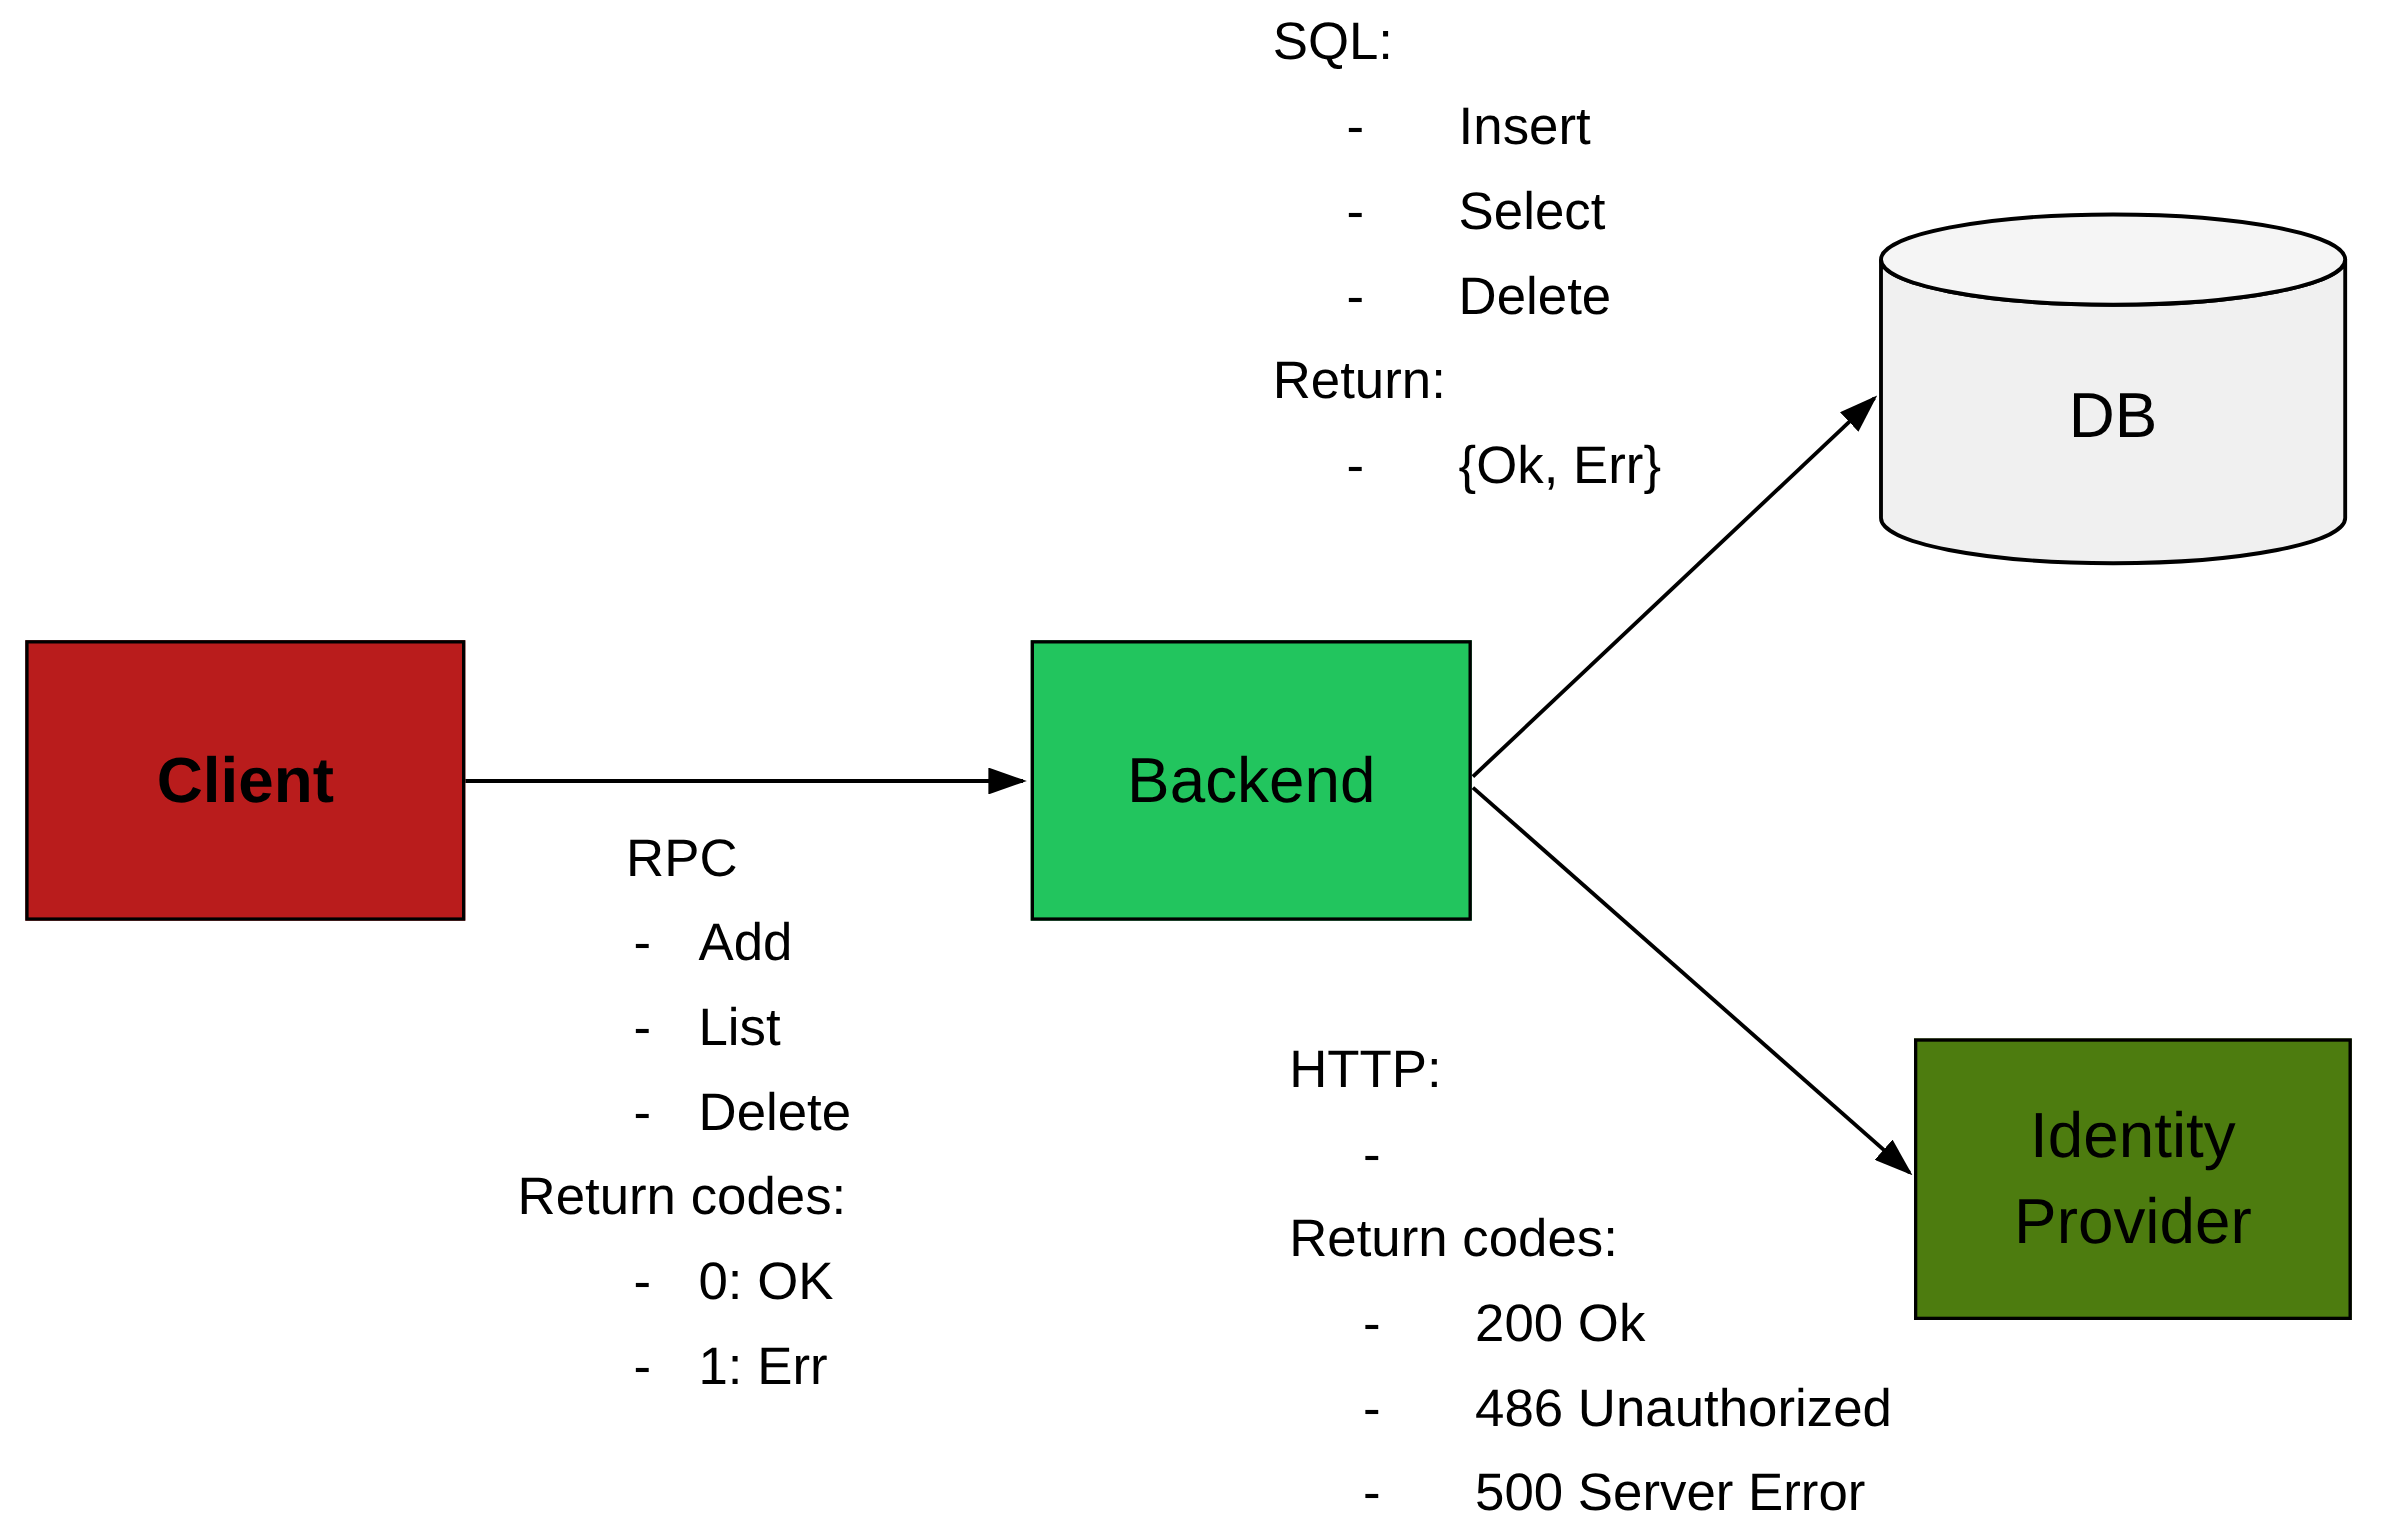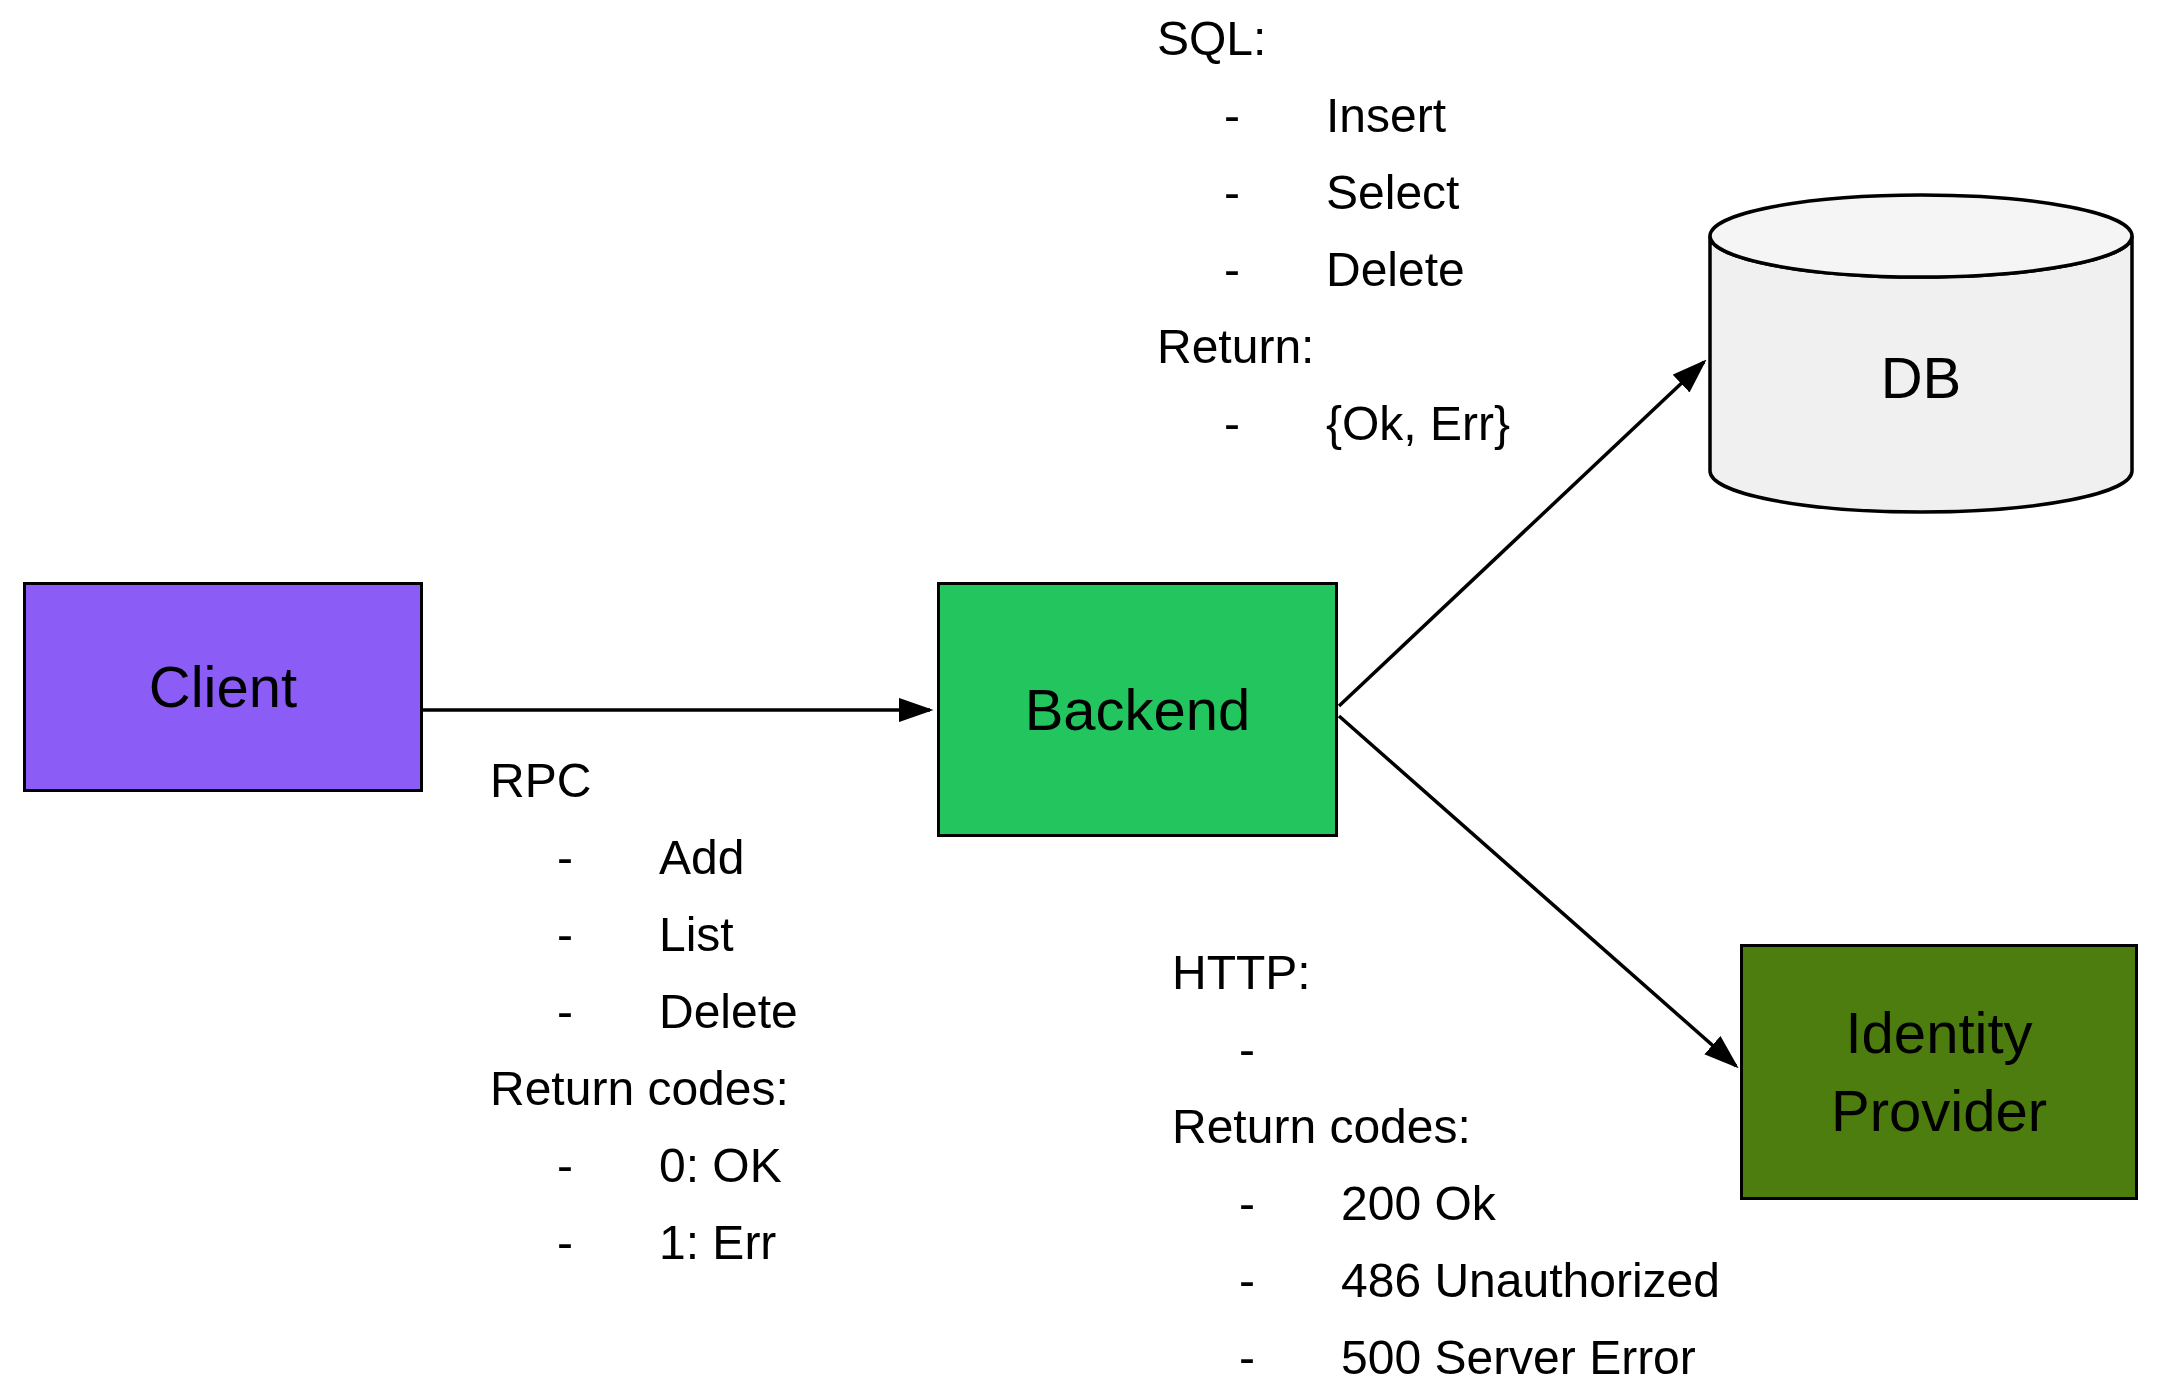--- a/index.html
+++ b/index.html
@@ -23,37 +23,37 @@
     position: absolute;
     border: 3px solid #000000;
     box-sizing: border-box;
     display: flex;
     align-items: center;
     justify-content: center;
     font-size: 58px;
     line-height: 78px;
     text-align: center;
   }
-  .node-client  { left: 23px;   top: 582px; width: 400px; height: 210px; background: #8b5cf6; }
+  .node-client  { left: 23px;   top: 582px; width: 400px; height: 255px; background: #b91c1c; font-weight: bold; }
   .node-backend { left: 937px;  top: 582px; width: 401px; height: 255px; background: #22c55e; text-align: center; }
   .node-idp     { left: 1740px; top: 944px; width: 398px; height: 256px; background: #4d7c0f; padding: 0 60px; }
   .db-label {
     position: absolute;
     left: 1710px; top: 195px; width: 422px; height: 317px;
     display: flex; align-items: center; justify-content: center;
     padding-top: 48px; box-sizing: border-box;
     font-size: 58px;
   }
   .edge-label {
     position: absolute;
     font-size: 48px;
     line-height: 77px;
     white-space: nowrap;
   }
-  .edge-rpc  { left: 490px;  top: 742px; }
+  .edge-rpc  { left: 466px;  top: 742px; text-align: center; }
   .edge-sql  { left: 1157px; top: 0px; }
   .edge-http { left: 1172px; top: 934px; }
   .line { display: block; }
   .bullet-line { display: flex; padding-left: 67px; }
   .dash { display: inline-block; width: 102px; flex: 0 0 102px; }
 </style>
 </head>
 <body>
 
 <div class="canvas">

